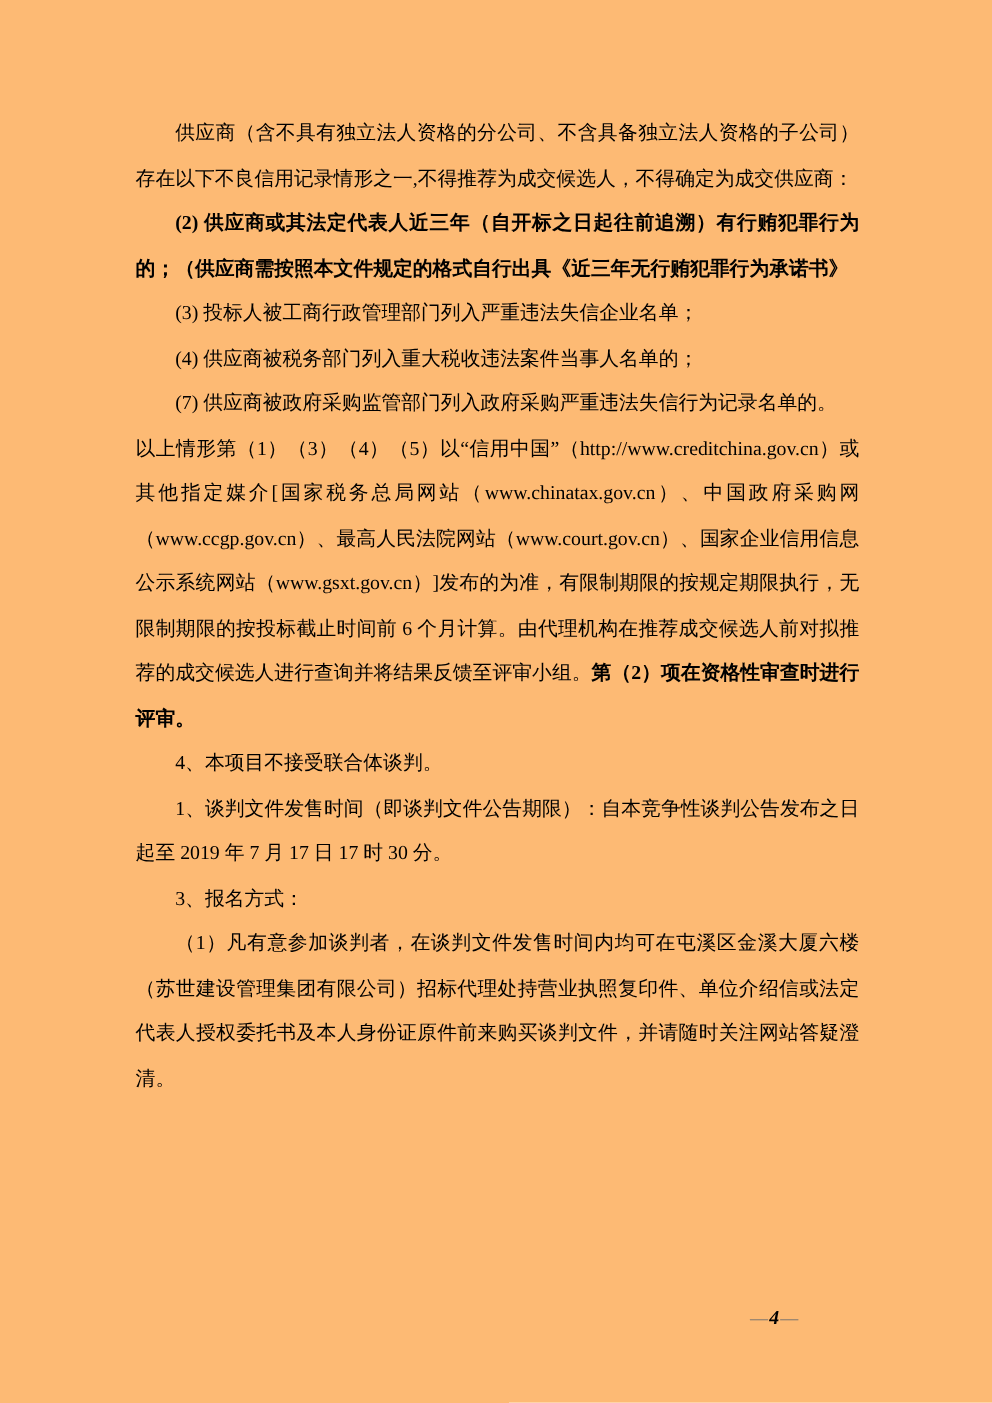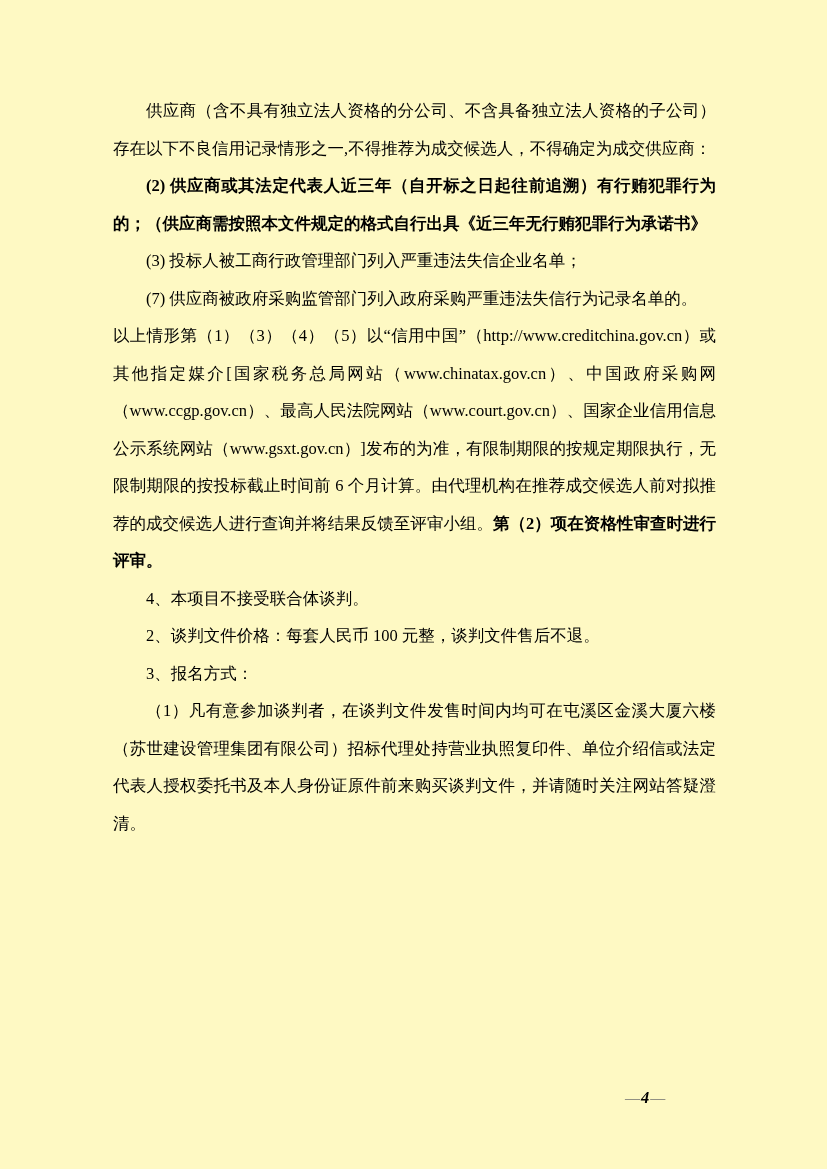--- a/index.html
+++ b/index.html
@@ -4,21 +4,21 @@
 <style>
   html, body {
     margin: 0;
     padding: 0;
     background: #ffffff;
   }
   .page {
     position: relative;
     width: 827px;
     height: 1169px;
-    background: #fef9c3;
+    background: #fdba74;
     font-family: "Liberation Serif", "DejaVu Serif", serif;
     color: #000000;
     overflow: hidden;
   }
   .content {
     position: absolute;
     left: 113px;
     top: 92px;
     width: 603px;
     font-size: 16.5px;
@@ -59,31 +59,32 @@
 <div class="page">
   <div class="content">
 
     <p class="para indent"><span>供应商（含不具有独立法人资格的分公司、不含具备独立法人资格的子公司）存在以下不良信用记录情形之一,不得推荐为成交候选人，不得确定为成交供应商：</span></p>
 
 
     <p class="para indent bold"><span>(2) 供应商或其法定代表人近三年（自开标之日起往前追溯）有行贿犯罪行为的；（供应商需按照本文件规定的格式自行出具《近三年无行贿犯罪行为承诺书》</span></p>
 
     <p class="para indent"><span>(3) 投标人被工商行政管理部门列入严重违法失信企业名单；</span></p>
 
+    <p class="para indent"><span>(4) 供应商被税务部门列入重大税收违法案件当事人名单的；</span></p>
 
     <p class="para indent"><span>(7) 供应商被政府采购监管部门列入政府采购严重违法失信行为记录名单的。</span></p>
 
     <p class="para"><span>以上情形第（1）（3）（4）（5）以“信用中国”（http://www.creditchina.gov.cn）或其他指定媒介[国家税务总局网站（www.chinatax.gov.cn）、中国政府采购网（www.ccgp.gov.cn）、最高人民法院网站（www.court.gov.cn）、国家企业信用信息公示系统网站（www.gsxt.gov.cn）]发布的为准，有限制期限的按规定期限执行，无限制期限的按投标截止时间前 6 个月计算。由代理机构在推荐成交候选人前对拟推荐的成交候选人进行查询并将结果反馈至评审小组。</span><span class="bold">第（2）项在资格性审查时进行评审。</span></p>
 
     <p class="para indent"><span>4、本项目</span><span class="underline">不接受</span><span>联合体谈判。</span></p>
 
 
 
+    <p class="para indent"><span>1、谈判文件发售时间（即谈判文件公告期限）：自本竞争性谈判公告发布之日起至 2019 年 7 月 17 日 17 时 30 分。</span></p>
 
-    <p class="para indent"><span>2、谈判文件价格：每套人民币 100 元整，谈判文件售后不退。</span></p>
 
     <p class="para indent"><span>3、报名方式：</span></p>
 
     <p class="para indent"><span>（1）凡有意参加谈判者，在谈判文件发售时间内均可在屯溪区金溪大厦六楼（苏世建设管理集团有限公司）招标代理处持营业执照复印件、单位介绍信或法定代表人授权委托书及本人身份证原件前来购买谈判文件，并请随时关注网站答疑澄清。</span></p>
 
   </div>
 
   <div class="footer">
     <span class="fdash">—</span><span class="fnum">4</span><span class="fdash">—</span>
   </div>

